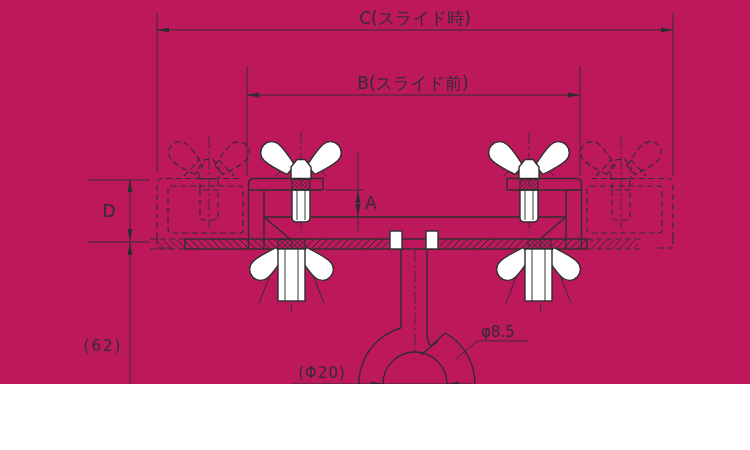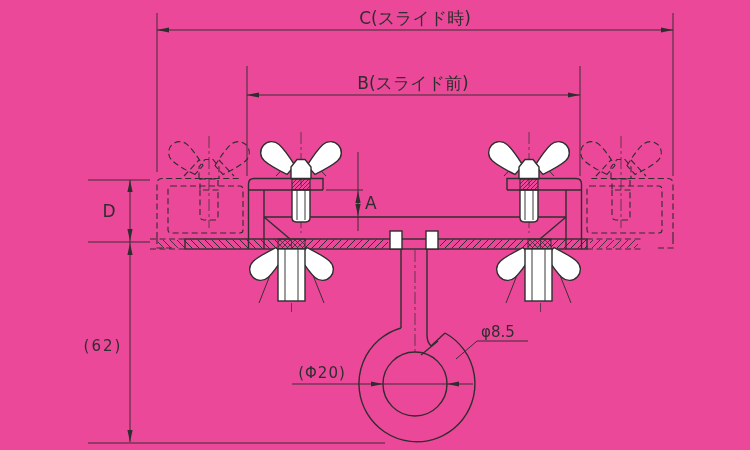--- a/index.html
+++ b/index.html
@@ -1,16 +1,16 @@
 <!DOCTYPE html>
 <html><head>
 <meta charset="utf-8">
 <style>
   html,body{margin:0;padding:0;background:#ffffff;}
-  .stage{width:750px;height:450px;position:relative;background:#ec4899;overflow:hidden;}
+  .stage{width:750px;height:384px;position:relative;background:#be185d;overflow:hidden;}
   svg{display:block;}
   .main{stroke:#2e2e2e;stroke-width:1.4;fill:none;stroke-linecap:butt;}
   .mainw{stroke:#2e2e2e;stroke-width:1.4;fill:#ffffff;}
   .thin{stroke:#2e2e2e;stroke-width:0.95;fill:none;}
   .phan{stroke:#2e2e2e;stroke-width:1.1;fill:none;stroke-dasharray:6 3.5;}
   .cline{stroke:#2e2e2e;stroke-width:0.7;fill:none;stroke-dasharray:12 3 3 3;}
   .arrow{fill:#2e2e2e;stroke:none;}
   text{font-family:"DejaVu Sans","Liberation Sans",sans-serif;fill:#2e2e2e;}
   .dimtxt{font-size:17px;}
   .dimtxt2{font-size:15px;}

